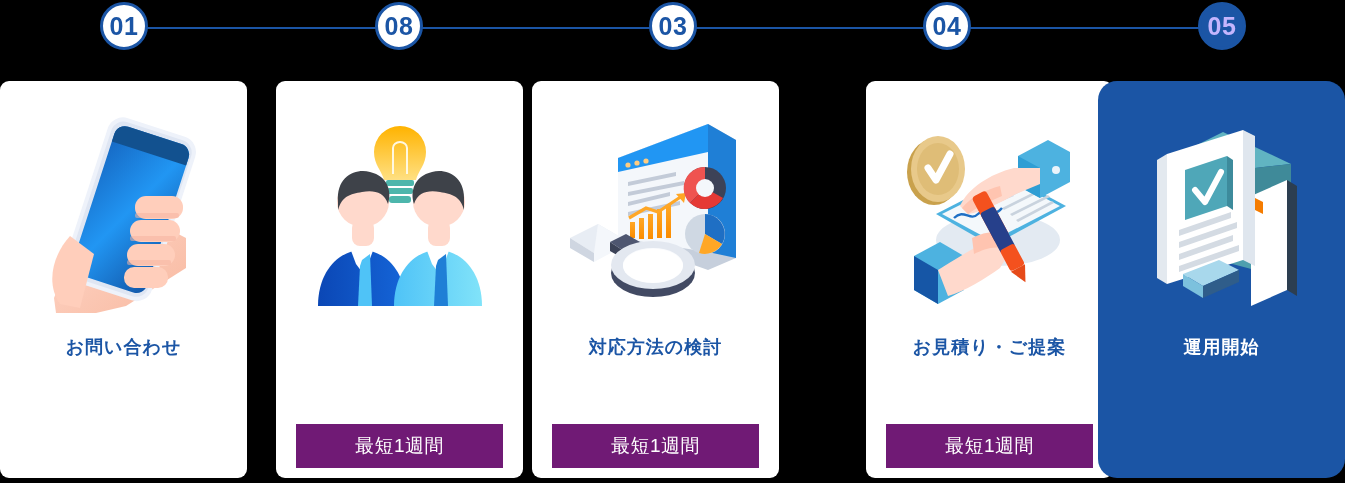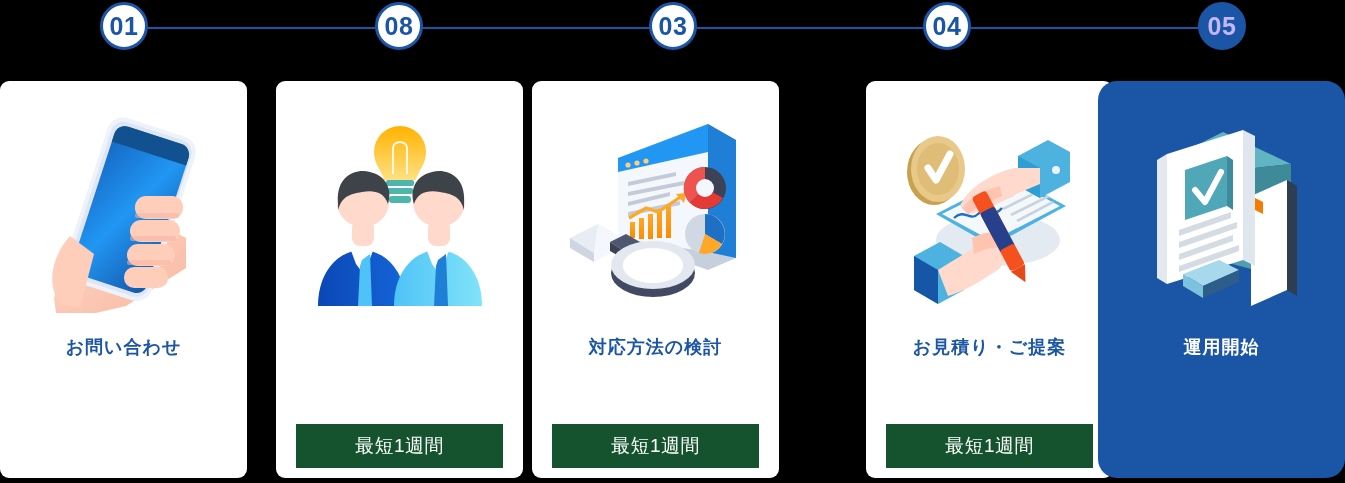--- a/index.html
+++ b/index.html
@@ -33,21 +33,21 @@
     position:relative;width:100%;height:222px;margin-top:18px;
     display:flex;align-items:center;justify-content:center;
   }
   .card-label{
     margin-top:14px;font-size:18px;font-weight:bold;color:#1b55a5;
     letter-spacing:1px;white-space:nowrap;
   }
   .card.dark .card-label{color:#ffffff;}
   .badge{
     position:absolute;left:20px;right:20px;top:343px;height:44px;
-    background:#14532d;color:#ffffff;font-size:19px;
+    background:#701a75;color:#ffffff;font-size:19px;
     display:flex;align-items:center;justify-content:center;letter-spacing:.5px;
   }
   svg{display:block;}
 </style>
 </head>
 <body>
 
 <div class="stage">
 
   <div class="stepper">

